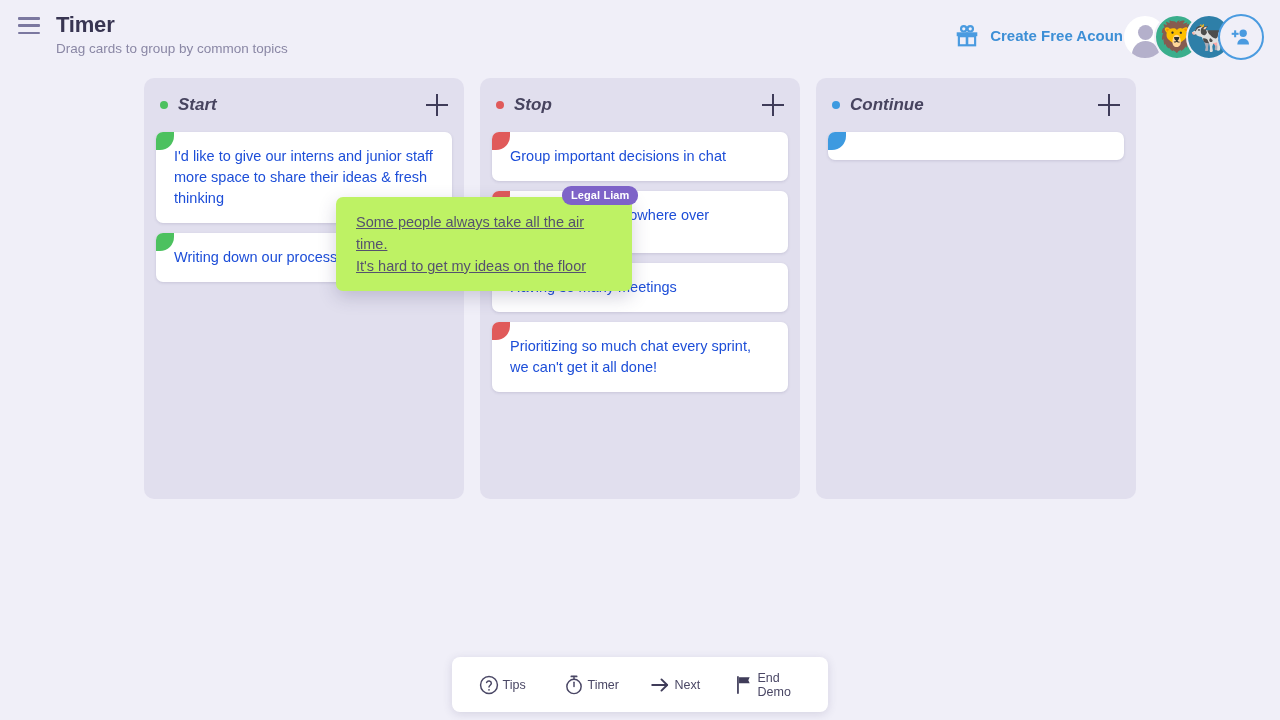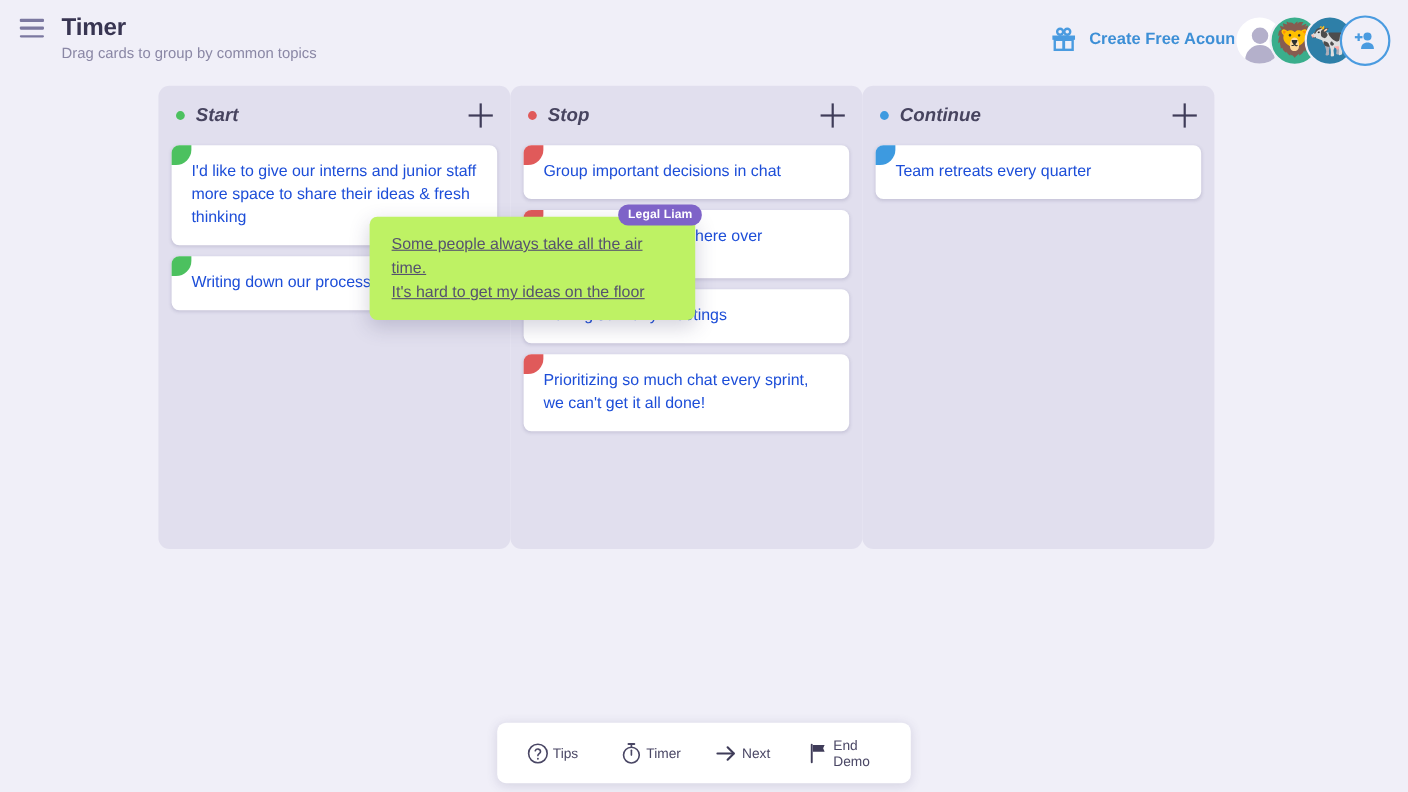--- a/index.html
+++ b/index.html
@@ -68,21 +68,21 @@
   }
   .silhouette-body {
     position: absolute; width: 27px; height: 17px;
     border-radius: 14px 14px 0 0; background: #b4b0cb;
     bottom: 0; left: 50%; margin-left: -13.5px;
   }
 
   
   .board {
     position: absolute; top: 78px; left: 0; width: 1280px; height: 421px;
-    display: flex; gap: 0; padding: 0 144px;
+    display: flex; gap: 16px; padding: 0 144px;
   }
   .column {
     width: 320px; background: #e1dfee; border-radius: 10px;
     padding: 12px; display: flex; flex-direction: column;
   }
   .col-header {
     display: flex; align-items: center; height: 30px;
     margin-bottom: 12px; padding: 0 4px;
   }
   .col-dot {
@@ -242,21 +242,20 @@
     </div>
 
     <div class="column">
       <div class="col-header">
         <span class="col-dot" style="background:#3d9ae0"></span>
         <span class="col-title">Continue</span>
         <span class="col-add"></span>
       </div>
       <div class="card">
         <span class="card-corner" style="background:#3d9ae0"></span>
-        <span class="card-text">Team retreats every quarter</span>
       </div>
     </div>
   </div>
 
   <div class="drag-badge">Legal Liam</div>
   <div class="drag-card">
     <span class="card-text">Some people always take all the air time.
 It's hard to get my ideas on the floor</span>
   </div>
 

